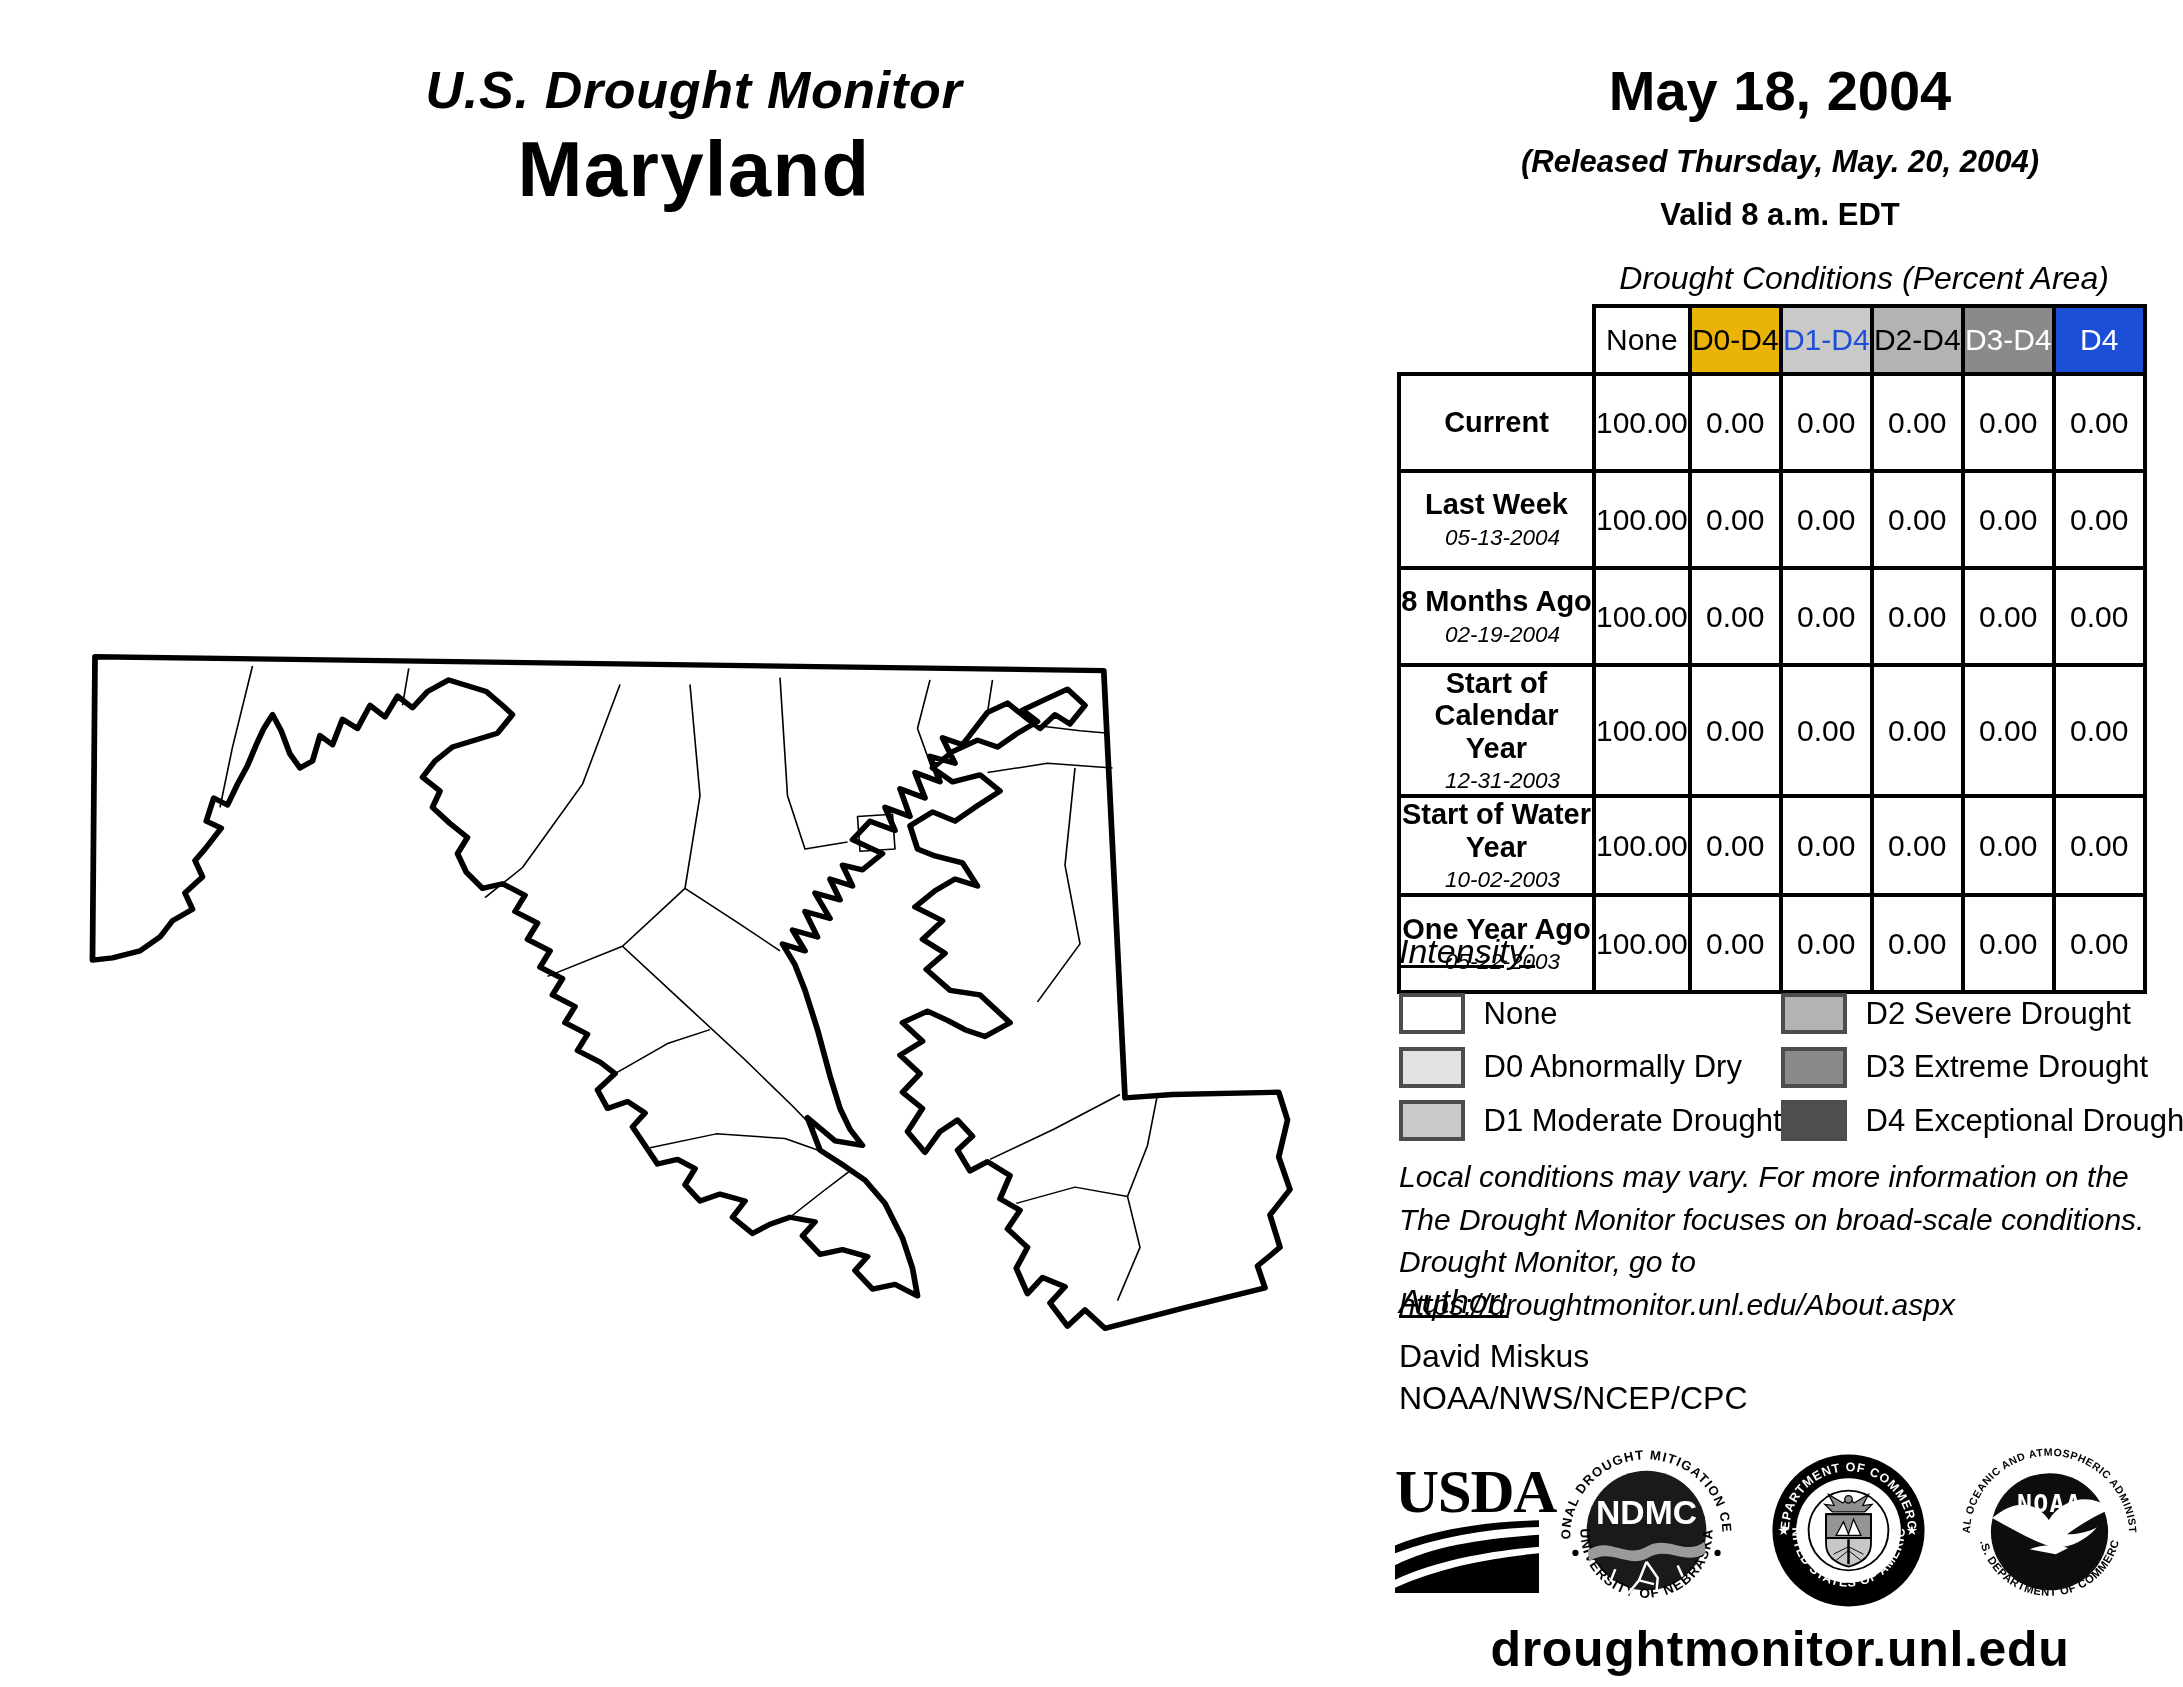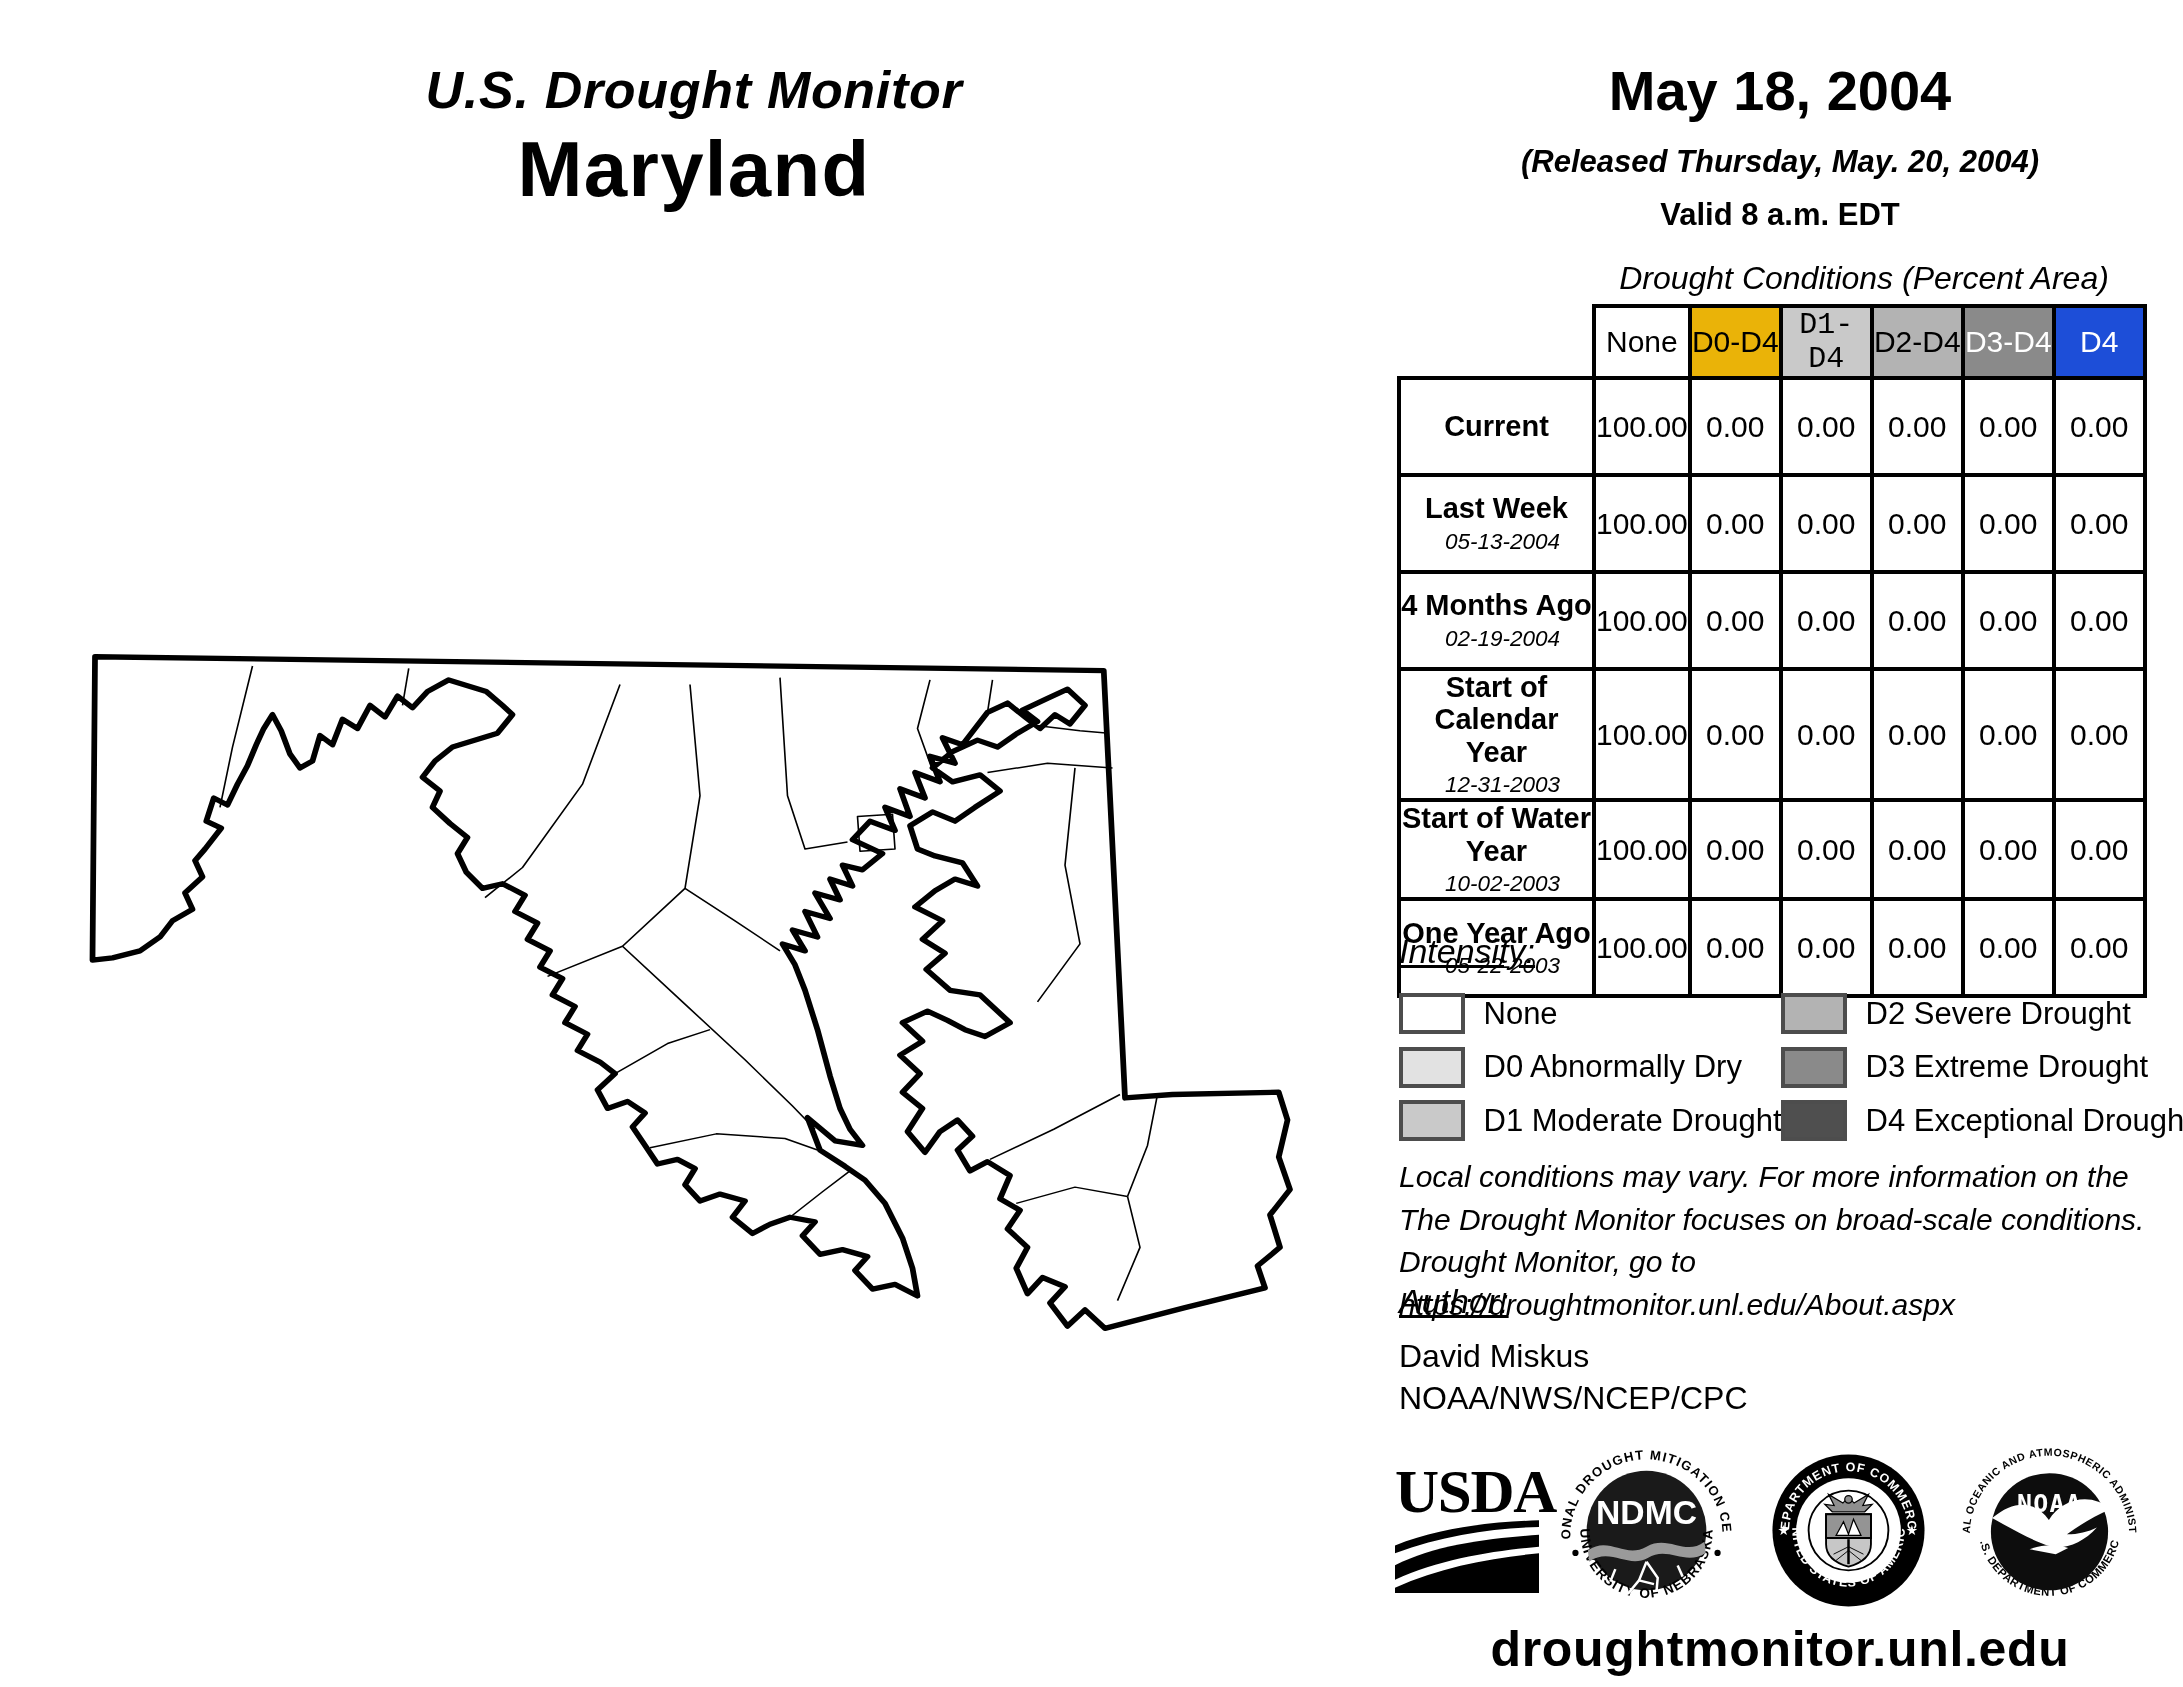--- a/index.html
+++ b/index.html
@@ -25,21 +25,21 @@
     font-size:30px;font-weight:normal;}
   table.dm th.corner{border:none;background:#fff;}
   table.dm tr.hdr th{height:64px;}
   table.dm tr.datarow td{height:93px;background:#fff;}
   table.dm col.lbl{width:195px;}
   table.dm col.val{width:91px;}
   .rowlabel .rl{font-weight:bold;font-size:29px;line-height:1.12;}
   .rowlabel .rd{font-style:italic;font-size:22.5px;margin-top:4px;padding-left:12px;}
   .hc0{background:#ffffff;color:#000;}
   .hc1{background:#eab308;color:#000;}
-  .hc2{background:#c9c9c9;color:#000000;font-family:Liberation Mono, monospace;}
+  .hc2{background:#c9c9c9;color:#1d4ed8;}
   .hc3{background:#b3b3b3;color:#000;}
   .hc4{background:#8a8a8a;color:#fff;}
   .hc5{background:#1d4ed8;color:#fff;}
 
   
   .intensity-title{position:absolute;left:1399px;top:932px;font-size:34px;font-style:italic;
     text-decoration:underline;}
   .legend{position:absolute;left:1399px;top:987px;width:761px;}
   .legend-col{position:absolute;top:0;}
   .legend-col.lc0{left:0;}
@@ -123,21 +123,21 @@
     </td>
     <td>100.00</td>
     <td>0.00</td>
     <td>0.00</td>
     <td>0.00</td>
     <td>0.00</td>
     <td>0.00</td>
   </tr>
   <tr class="datarow">
     <td class="rowlabel">
-      <div class="rl">4 Months Ago</div>
+      <div class="rl">8 Months Ago</div>
       <div class="rd">02-19-2004</div>
     </td>
     <td>100.00</td>
     <td>0.00</td>
     <td>0.00</td>
     <td>0.00</td>
     <td>0.00</td>
     <td>0.00</td>
   </tr>
   <tr class="datarow">

